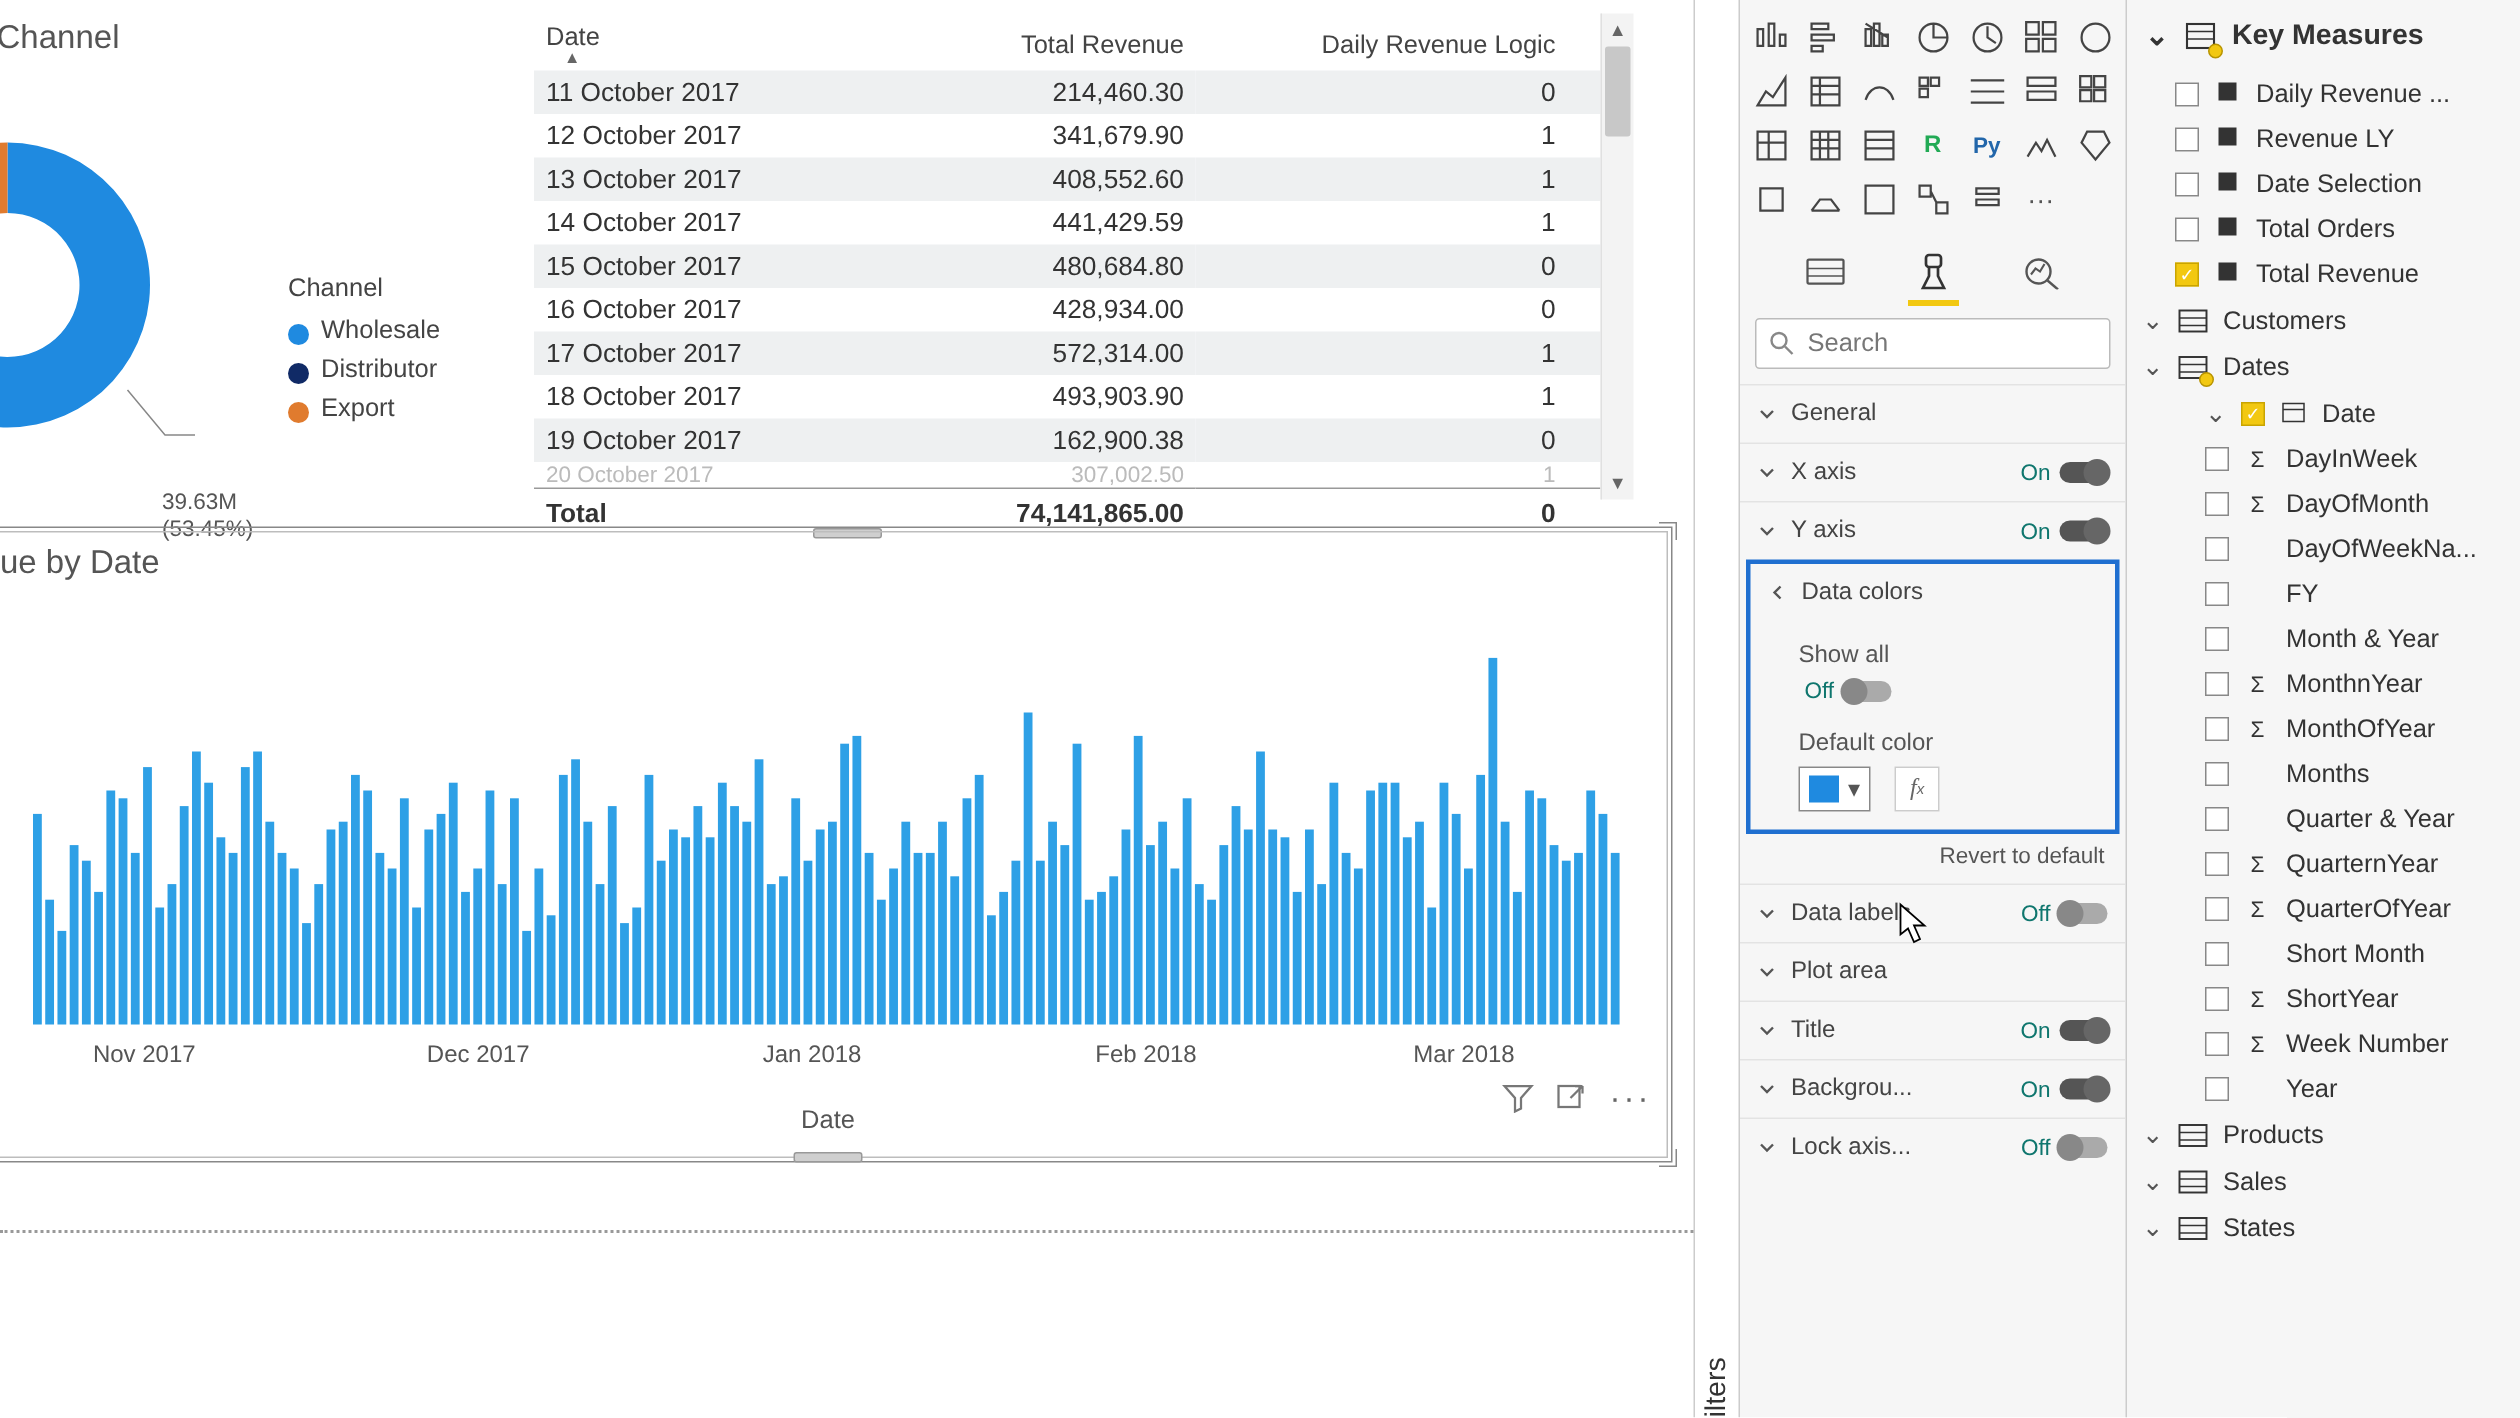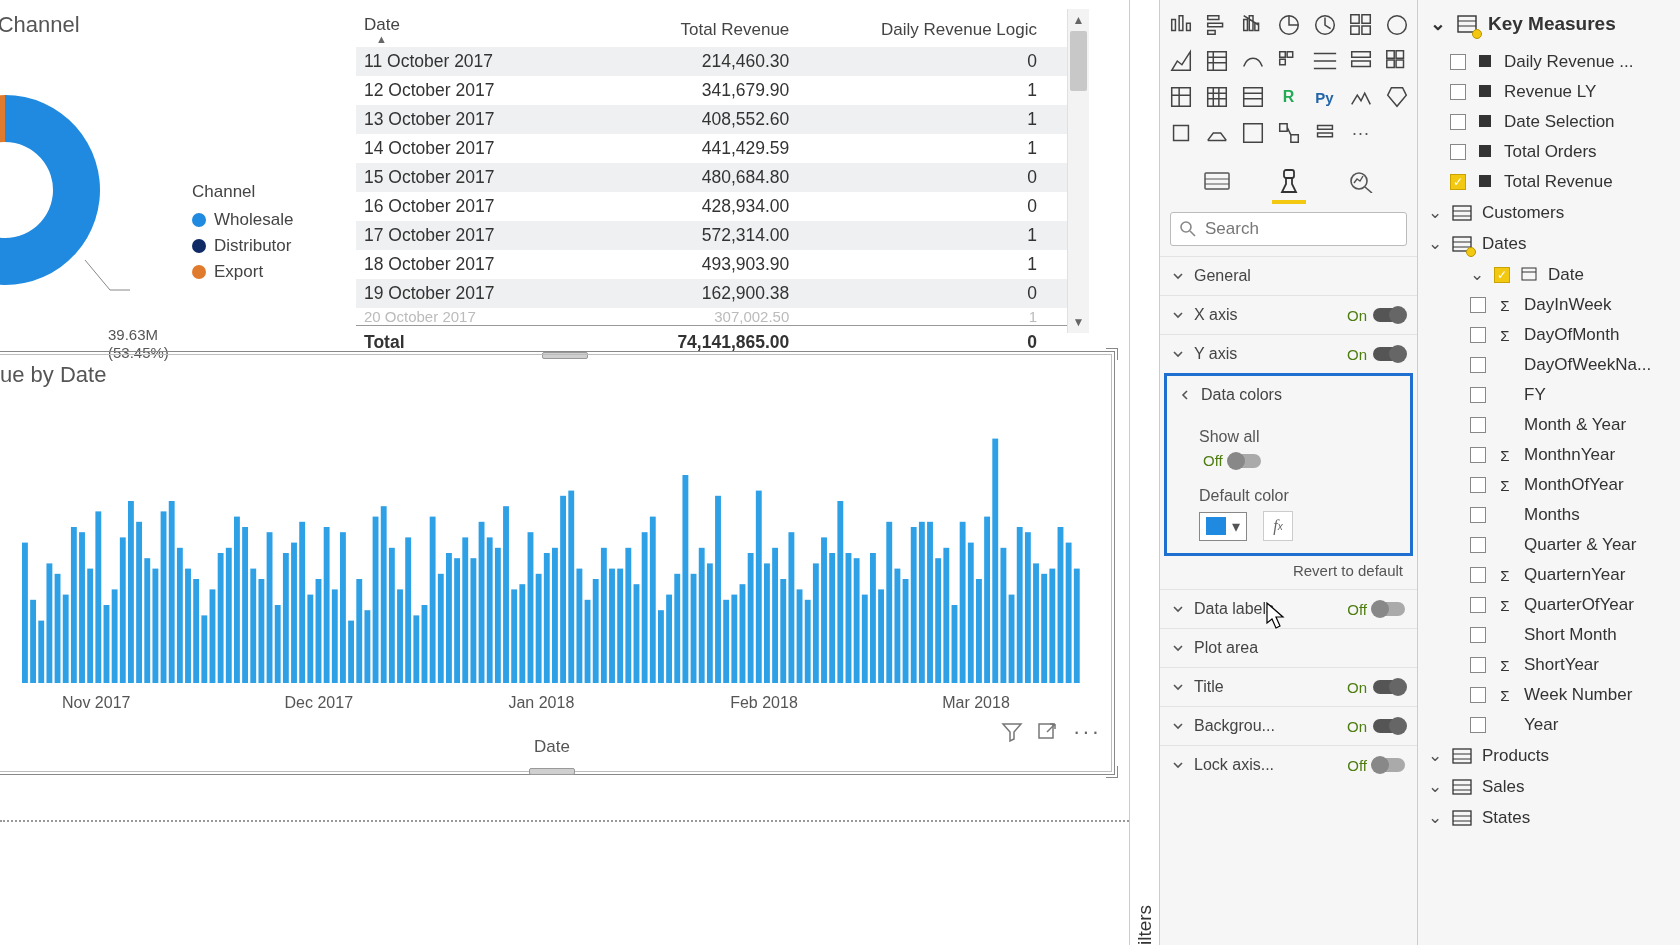--- a/index.html
+++ b/index.html
@@ -12,21 +12,21 @@
   .fields-pane{flex:1;background:#f6f6f6;display:flex;flex-direction:column}
 
   
   .donut-title,.bar-title{font-size:22px;color:#555;font-weight:400;position:absolute}
   .donut-title{left:-50px;top:12px}
   .donut-area{position:absolute;left:0;top:50px;width:310px;height:290px}
   .donut-svg{position:absolute;left:-45px;top:10px}
   .donut-callout{position:absolute;left:108px;top:276px;font-size:15px;color:#555;line-height:1.2}
   .donut-legend{position:absolute;left:192px;top:132px}
   .donut-legend .lg-title{font-size:17px;color:#444;font-weight:500;margin-bottom:8px}
-  .lg-item{display:flex;align-items:center;gap:8px;margin-bottom:6px;font-size:17px;color:#444}
+  .lg-item{display:flex;align-items:flex-end;gap:8px;margin-bottom:6px;font-size:17px;color:#444}
   .lg-dot{width:14px;height:14px;border-radius:50%}
 
   .table-area{position:absolute;left:355px;top:8px;width:735px;height:326px;border:1px solid transparent;display:flex}
   .tbl{flex:1}
   .tbl table{width:100%;border-collapse:collapse;font-size:17px;color:#333}
   .tbl th{text-align:left;font-weight:400;padding:6px 8px 2px;color:#444}
   .tbl th.date{width:170px}
   .tbl th.rev{text-align:right;width:190px}
   .tbl th.logic{text-align:right;width:220px;padding-right:30px}
   .tbl .sort-arrow{display:block;font-size:11px;color:#666;margin-top:-2px;margin-left:12px}
@@ -67,21 +67,21 @@
   .tab3{width:42px;height:34px;display:flex;align-items:center;justify-content:center;cursor:pointer;position:relative}
   .tab3.active::after{content:"";position:absolute;left:4px;right:4px;bottom:-6px;height:4px;background:#f2c811}
   .search-row{padding:14px 10px 10px}
   .search-box{display:flex;align-items:center;gap:8px;background:#fff;border:1px solid #bbb;border-radius:3px;padding:6px 8px;color:#777}
   .fmt-list{flex:1;overflow:auto}
   .fmt-item{border-top:1px solid #e3e3e3}
   .fmt-head{display:flex;align-items:center;padding:10px 12px;gap:10px;font-size:16px;color:#444;cursor:pointer}
   .fmt-head .sp{flex:1}
   .chev{transition:transform .15s}
   .chev.open{transform:rotate(90deg)}
-  .toggle{display:flex;align-items:center;gap:6px;font-size:15px;color:#4d7c0f}
+  .toggle{display:flex;align-items:center;gap:6px;font-size:15px;color:#0f766e}
   .tg-track{width:32px;height:14px;border-radius:8px;background:#555;position:relative}
   .tg-knob{width:18px;height:18px;border-radius:50%;background:#666;position:absolute;top:-2px}
   .tg-on .tg-knob{right:-2px}
   .tg-off .tg-track{background:#aaa}
   .tg-off .tg-knob{left:-2px;background:#888}
   .fmt-body{padding:6px 16px 12px 32px;font-size:16px;color:#444}
   .fmt-body .lbl{display:block;margin:8px 0 6px;color:#555}
   .color-pick{display:flex;align-items:center;gap:16px}
   .swatch-dd{display:flex;align-items:center;gap:6px;border:1px solid #888;background:#fff;padding:4px 6px;cursor:pointer}
   .swatch{width:20px;height:18px;background:#1f8ae0}

